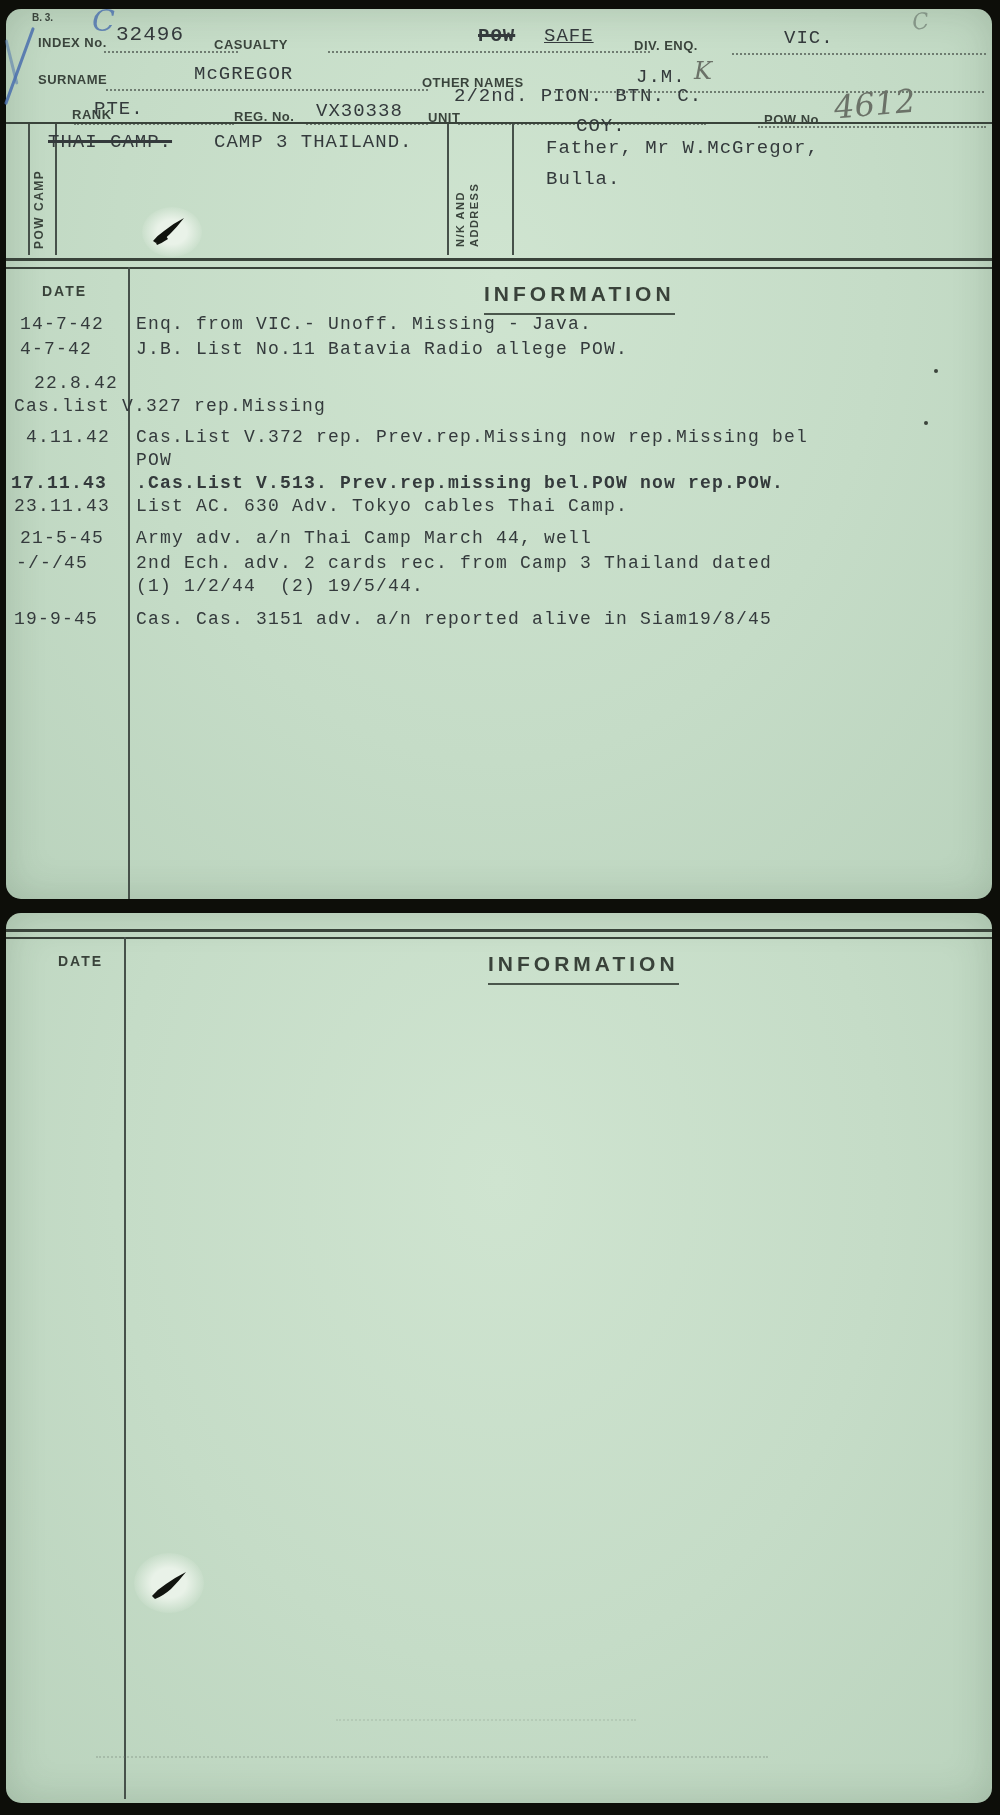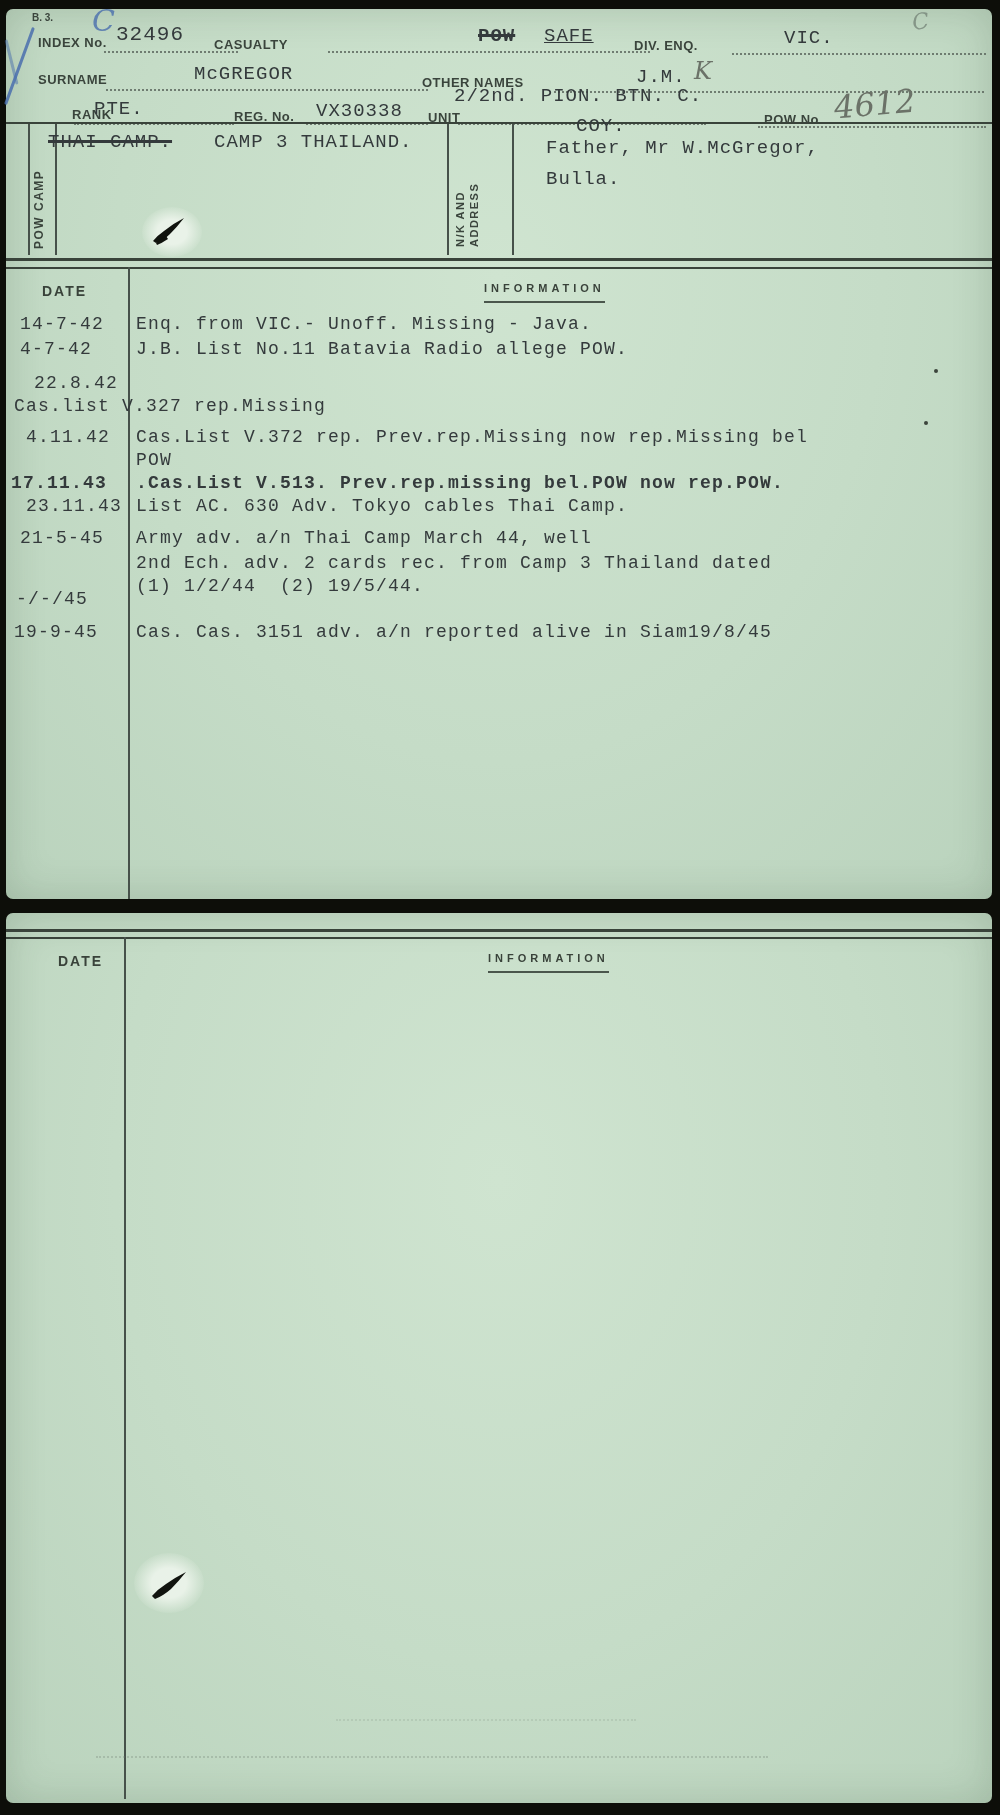--- a/index.html
+++ b/index.html
@@ -6,21 +6,21 @@
   body{
     width:1000px;height:1815px;position:relative;
     background:#0d0e09;
     font-family:"Liberation Sans",sans-serif;
     overflow:hidden;
   }
   .card{
     position:absolute;left:6px;width:986px;
     background:radial-gradient(ellipse at 50% 30%, #cfe4d0 0%, #c5dcc7 55%, #bad3bd 100%);
     box-shadow:inset 0 0 40px rgba(40,60,40,.18);
-    border-radius:7px;
+    border-radius:15px;
   }
   #card1{top:9px;height:890px;}
   #card2{top:913px;height:890px;}
   .abs{position:absolute;}
   .lbl{
     position:absolute;
     font-weight:bold;font-size:13px;letter-spacing:.5px;
     color:#3a443c;white-space:nowrap;
   }
   .typed{
@@ -38,38 +38,38 @@
   .vtext{
     writing-mode:vertical-rl;transform:rotate(180deg);
     font-weight:bold;font-size:12px;letter-spacing:1.5px;color:#3a443c;
     white-space:nowrap;
   }
   .struck{text-decoration:line-through;text-decoration-thickness:2.5px;}
   .thead-date{
     position:absolute;font-weight:bold;font-size:14px;letter-spacing:2px;color:#39423a;
   }
   .thead-info{
-    position:absolute;font-weight:bold;font-size:11px;letter-spacing:4px;color:#39423a;
+    position:absolute;font-weight:bold;font-size:21px;letter-spacing:4px;color:#39423a;
     border-bottom:2px solid #4a564c;padding-bottom:7px;
   }
   .irow{display:flex;align-items:flex-start;font-size:18px;line-height:23px;letter-spacing:1.2px;}
   .rdate{width:122px;box-sizing:border-box;padding-left:14px;flex:none;}
   .rinfo{padding-left:8px;white-space:pre-wrap;}
   .r1{margin-top:4px;}
   .r2{margin-top:2px;}
   .r3{margin-top:11px;color:#49544e;flex-direction:column;}
   .r3 .rdate{padding-left:28px;}
   .r4{margin-top:8px;color:#55615a;}
   .r4 .rdate{padding-left:20px;}
   .r5 .rdate{padding-left:5px;}
   .r5{font-weight:bold;color:#2d3331;}
-  .r6 .rdate{padding-left:20px;}
+  .r6 .rdate{padding-left:8px;}
   .r7{margin-top:9px;}
   .r8{margin-top:2px;}
-  .r8 .rdate{padding-left:10px;margin-top:36px;}
+  .r8 .rdate{padding-left:10px;}
   .r9{margin-top:10px;}
   .r9 .rdate{padding-left:8px;}
   .speck{position:absolute;width:4px;height:4px;border-radius:50%;background:#3c443c;}
   .blot-halo{
     position:absolute;border-radius:50%;
     background:radial-gradient(ellipse, #e9f2e8 35%, rgba(233,242,232,0) 75%);
   }
   .bluemark{position:absolute;background:#4a6fae;opacity:.85;border-radius:2px;}
   .faintdots{position:absolute;border-bottom:2px dotted #6d7b6f;}
 </style>

